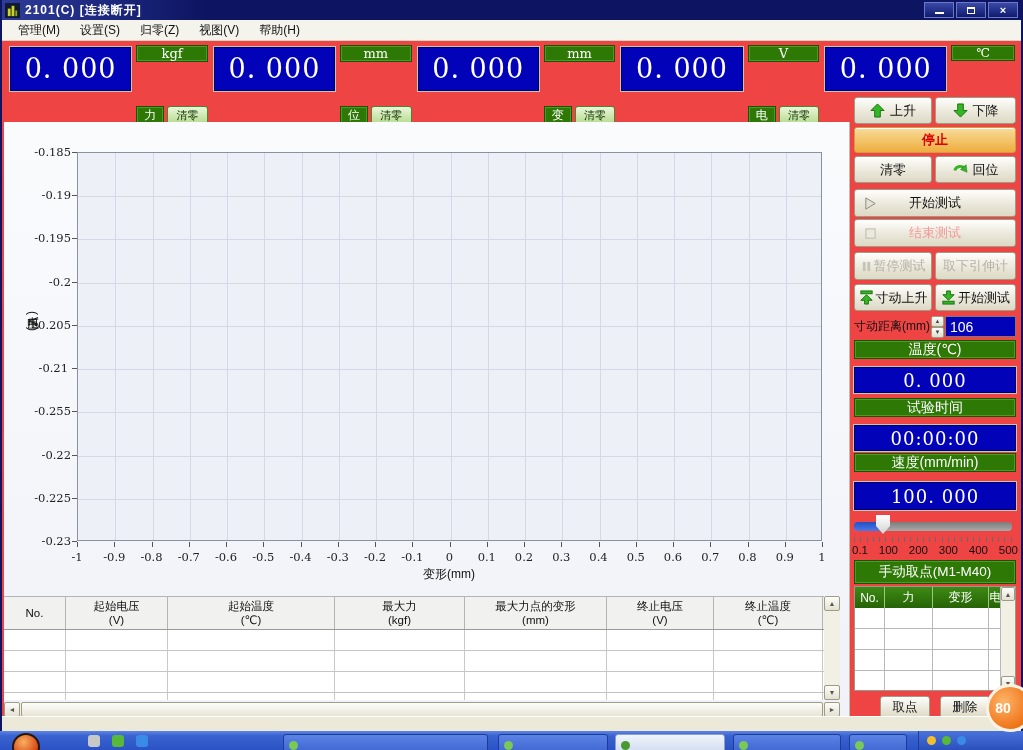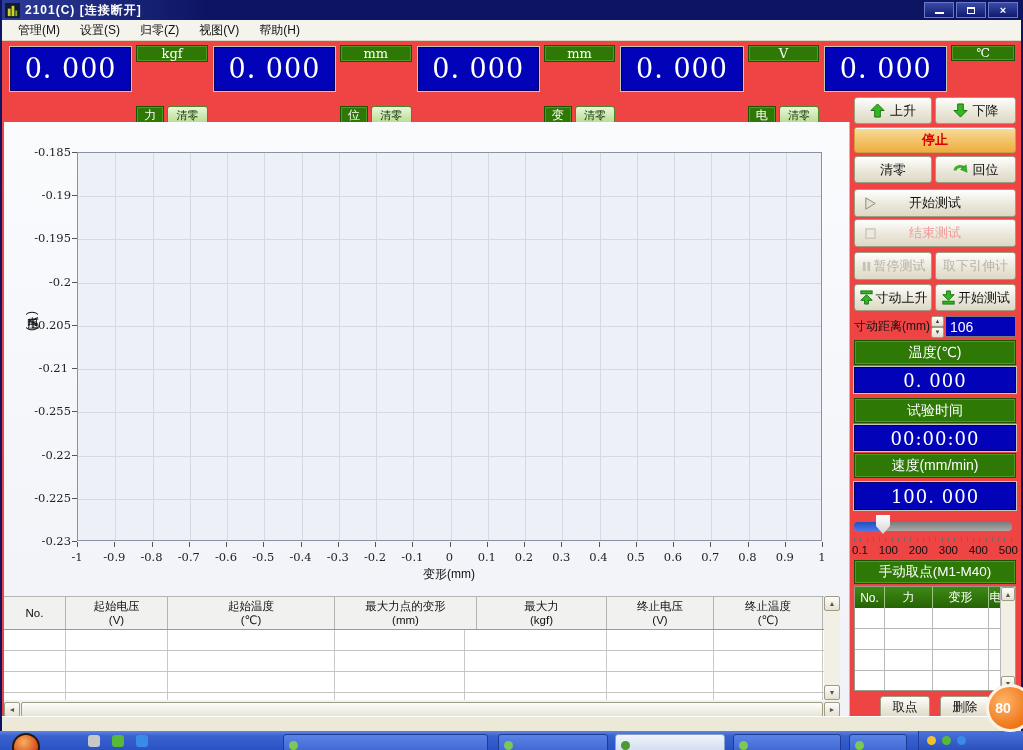--- a/index.html
+++ b/index.html
@@ -90,21 +90,21 @@
   #btn-stop { background:linear-gradient(180deg,#f8dc9a,#eead3e); border-color:#cf9e44; color:#dd0000; font-weight:bold; }
   #btn-end { color:#f49a9a; }
   .icon-svg { width:15px; height:15px; flex:0 0 auto; }
   #jog-row { position:absolute; top:218px; left:0; width:162px; height:23px; display:flex; align-items:center; }
   #jog-label { font-size:12px; color:#111; white-space:nowrap; }
   .spinner { display:flex; flex-direction:column; margin:0 1px; }
   .spin-btn { width:13px; height:11px; font-size:6px; background:linear-gradient(180deg,#fdfdfb,#e0ddcd);
     border:1px solid #9e9c82; border-radius:2px; color:#444; display:flex; align-items:center; justify-content:center; }
   #jog-value { flex:1; height:21px; background:#0202b8; border:1px solid #7a7a7a; color:#fff; font-size:14px;
     display:flex; align-items:center; padding-left:4px; }
-  .rp-ghead { position:absolute; left:0; width:162px; height:25px; font-size:14px; }
+  .rp-ghead { position:absolute; left:0; width:162px; height:19px; font-size:14px; }
   .rp-gval { position:absolute; left:0; width:162px; height:26px; background:#0202b8; border:1px solid #00006a;
     outline:1px solid #c8c5b4; color:#fff; font-size:18px; display:flex; align-items:center; justify-content:center; letter-spacing:1px; }
 
   
   #slider { position:absolute; left:0; top:418px; width:158px; height:20px; }
   #slider-track { position:absolute; left:0; top:7px; width:158px; height:9px; border-radius:4px;
     background:linear-gradient(180deg,#7d7d7d,#a8a8a8); }
   #slider-fill { position:absolute; left:0; top:7px; width:30px; height:9px; border-radius:4px 0 0 4px;
     background:linear-gradient(180deg,#2450c0,#4a78e8); }
   #slider-thumb { position:absolute; left:22px; top:0; width:14px; height:19px;
@@ -325,27 +325,27 @@
             <div>No.</div>
           </div>
           <div class="res-hcell" style="width:102px">
             <div>起始电压</div>
             <div>(V)</div>
           </div>
           <div class="res-hcell" style="width:167px">
             <div>起始温度</div>
             <div>(℃)</div>
           </div>
+          <div class="res-hcell" style="width:130px">
+            <div>最大力</div>
+            <div>(kgf)</div>
+          </div>
           <div class="res-hcell" style="width:142px">
             <div>最大力点的变形</div>
             <div>(mm)</div>
-          </div>
-          <div class="res-hcell" style="width:130px">
-            <div>最大力</div>
-            <div>(kgf)</div>
           </div>
           <div class="res-hcell" style="width:107px">
             <div>终止电压</div>
             <div>(V)</div>
           </div>
           <div class="res-hcell" style="width:109px">
             <div>终止温度</div>
             <div>(℃)</div>
           </div>
         </div>

